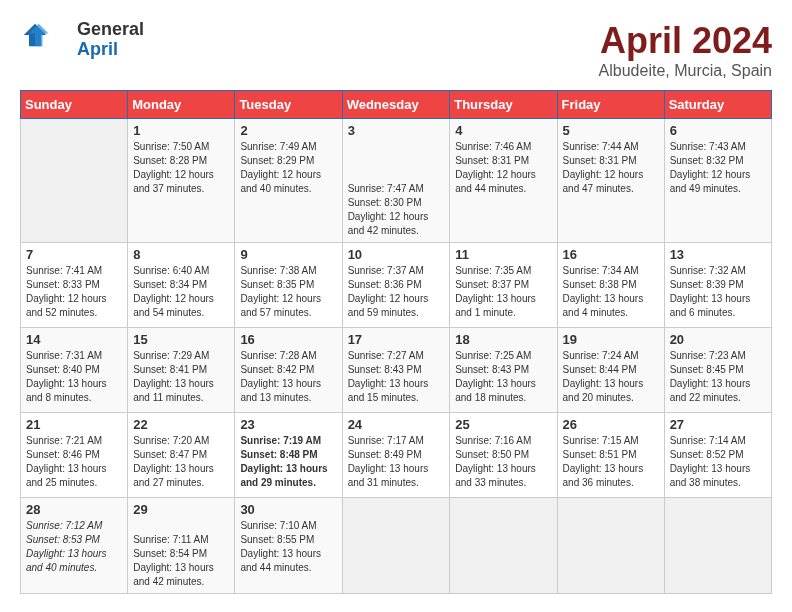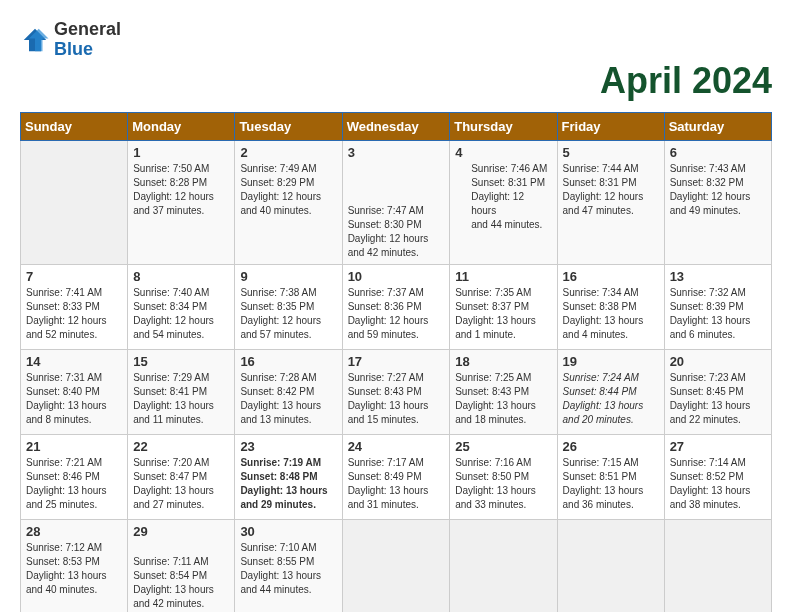--- a/index.html
+++ b/index.html
@@ -11,21 +11,22 @@
       padding: 20px;
     }
     .header {
       display: flex;
       justify-content: space-between;
       align-items: flex-start;
       margin-bottom: 10px;
     }
     .logo {
       display: flex;
-      align-items: center;
+      align-items: flex-start;
+      gap: 23px;
     }
     .logo-text {
       display: flex;
       flex-direction: column;
       line-height: 1.1;
     }
     .logo-general {
       font-size: 18px;
       font-weight: bold;
       color: #333;
@@ -39,33 +40,32 @@
       width: 30px;
       height: 30px;
       margin-right: 4px;
     }
     .title-block {
       text-align: right;
     }
     .month-title {
       font-size: 36px;
       font-weight: bold;
-      color: #14532d;
-      margin-top: 40px;
+      color: #7f1d1d;
     }
     .location {
       font-size: 16px;
       color: #555;
     }
     table {
       width: 100%;
       border-collapse: collapse;
     }
     thead tr th {
-      background-color: #a16207;
+      background-color: #ef4444;
       color: #fff;
       font-size: 13px;
       padding: 6px 4px;
       text-align: left;
       border: 1px solid #2a6ab1;
     }
     tbody tr td {
       border: 1px solid #ccc;
       vertical-align: top;
       padding: 4px 5px;
@@ -100,25 +100,26 @@
 
 <div class="header">
   <div class="logo">
     <svg class="logo-icon" viewBox="0 0 40 40">
       <rect x="0" y="0" width="40" height="40" fill="white"></rect>
       <polygon points="20,5 35,20 28,20 28,35 12,35 12,20 5,20" fill="#1a6ab0"></polygon>
       <polygon points="25,5 38,18 30,18 30,35 20,35 20,18 12,18 25,5" fill="#2a8ad4" opacity="0.7"></polygon>
     </svg>
     <div class="logo-text">
       <span class="logo-general">General</span>
-      <span class="logo-blue">Blue</span>
+      <span class="logo-blue">April</span>
     </div>
   </div>
   <div class="title-block">
     <div class="month-title">April 2024</div>
+    <div class="location">Albudeite, Murcia, Spain</div>
   </div>
 </div>
 
 <table>
   <thead>
     <tr>
     <th>Sunday</th>
         <th>Monday</th>
         <th>Tuesday</th>
         <th>Wednesday</th>
@@ -146,21 +147,21 @@
         </td>
         <td>
           <span class="day-num">3</span>
           <div class="day-info" style="white-space: pre-line; margin-top: 44px;">Sunrise: 7:47 AM
 Sunset: 8:30 PM
 Daylight: 12 hours
 and 42 minutes.</div>
         </td>
         <td>
           <span class="day-num">4</span>
-          <div class="day-info" style="white-space: pre-line; margin-left: 16px;">Sunrise: 7:46 AM
+          <div class="day-info" style="white-space: pre-line;">Sunrise: 7:46 AM
 Sunset: 8:31 PM
 Daylight: 12 hours
 and 44 minutes.</div>
         </td>
         <td>
           <span class="day-num">5</span>
           <div class="day-info" style="white-space: pre-line;">Sunrise: 7:44 AM
 Sunset: 8:31 PM
 Daylight: 12 hours
 and 47 minutes.</div>
@@ -176,21 +177,21 @@
       <tr>
         <td>
           <span class="day-num">7</span>
           <div class="day-info" style="white-space: pre-line;">Sunrise: 7:41 AM
 Sunset: 8:33 PM
 Daylight: 12 hours
 and 52 minutes.</div>
         </td>
         <td>
           <span class="day-num">8</span>
-          <div class="day-info" style="white-space: pre-line;">Sunrise: 7:40 AM
+          <div class="day-info" style="white-space: pre-line;">Sunrise: 6:40 AM
 Sunset: 8:34 PM
 Daylight: 12 hours
 and 54 minutes.</div>
         </td>
         <td>
           <span class="day-num">9</span>
           <div class="day-info" style="white-space: pre-line;">Sunrise: 7:38 AM
 Sunset: 8:35 PM
 Daylight: 12 hours
 and 57 minutes.</div>
@@ -255,21 +256,21 @@
         </td>
         <td>
           <span class="day-num">18</span>
           <div class="day-info" style="white-space: pre-line;">Sunrise: 7:25 AM
 Sunset: 8:43 PM
 Daylight: 13 hours
 and 18 minutes.</div>
         </td>
         <td>
           <span class="day-num">19</span>
-          <div class="day-info" style="white-space: pre-line; font-style: italic;">Sunrise: 7:24 AM
+          <div class="day-info" style="white-space: pre-line;">Sunrise: 7:24 AM
 Sunset: 8:44 PM
 Daylight: 13 hours
 and 20 minutes.</div>
         </td>
         <td>
           <span class="day-num">20</span>
           <div class="day-info" style="white-space: pre-line;">Sunrise: 7:23 AM
 Sunset: 8:45 PM
 Daylight: 13 hours
 and 22 minutes.</div>
@@ -322,21 +323,21 @@
           <span class="day-num">27</span>
           <div class="day-info" style="white-space: pre-line;">Sunrise: 7:14 AM
 Sunset: 8:52 PM
 Daylight: 13 hours
 and 38 minutes.</div>
         </td>
       </tr>
       <tr>
         <td>
           <span class="day-num">28</span>
-          <div class="day-info" style="white-space: pre-line;">Sunrise: 7:12 AM
+          <div class="day-info" style="white-space: pre-line; font-style: italic;">Sunrise: 7:12 AM
 Sunset: 8:53 PM
 Daylight: 13 hours
 and 40 minutes.</div>
         </td>
         <td>
           <span class="day-num">29</span>
           <div class="day-info" style="white-space: pre-line; margin-top: 16px;">Sunrise: 7:11 AM
 Sunset: 8:54 PM
 Daylight: 13 hours
 and 42 minutes.</div>

